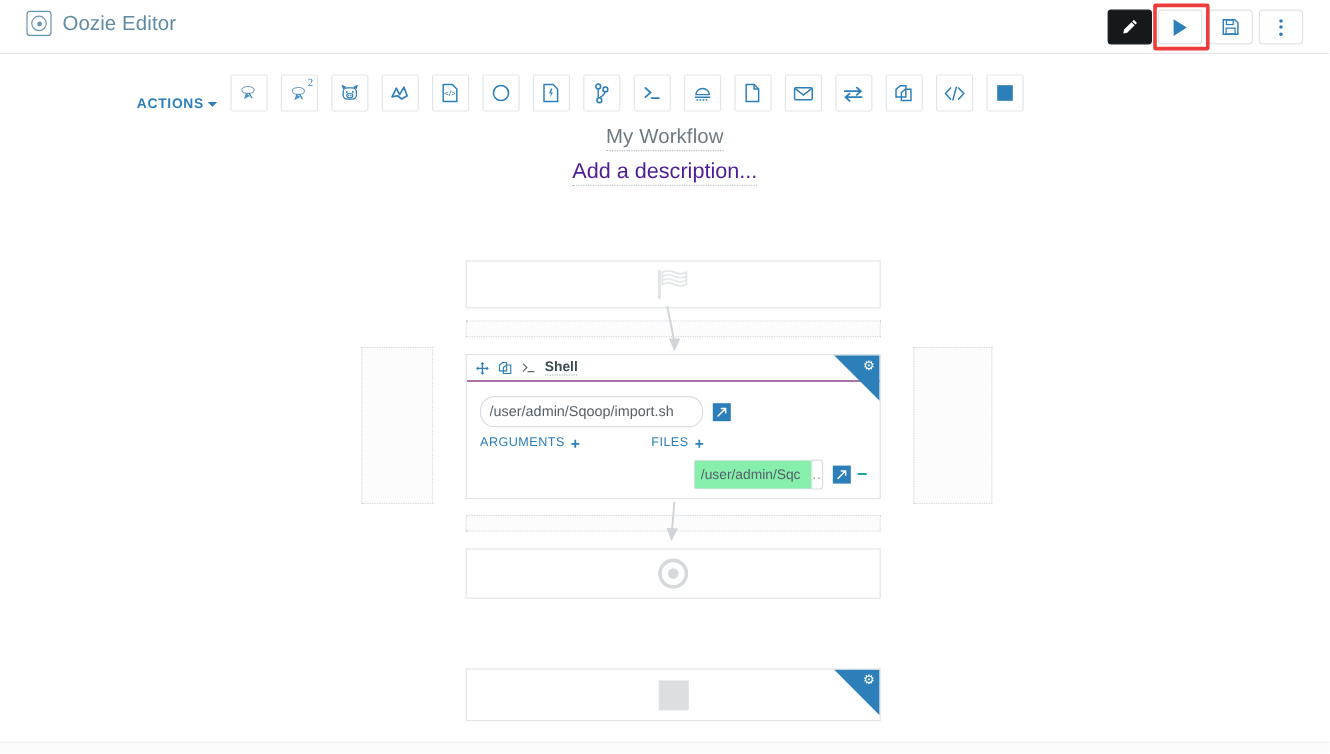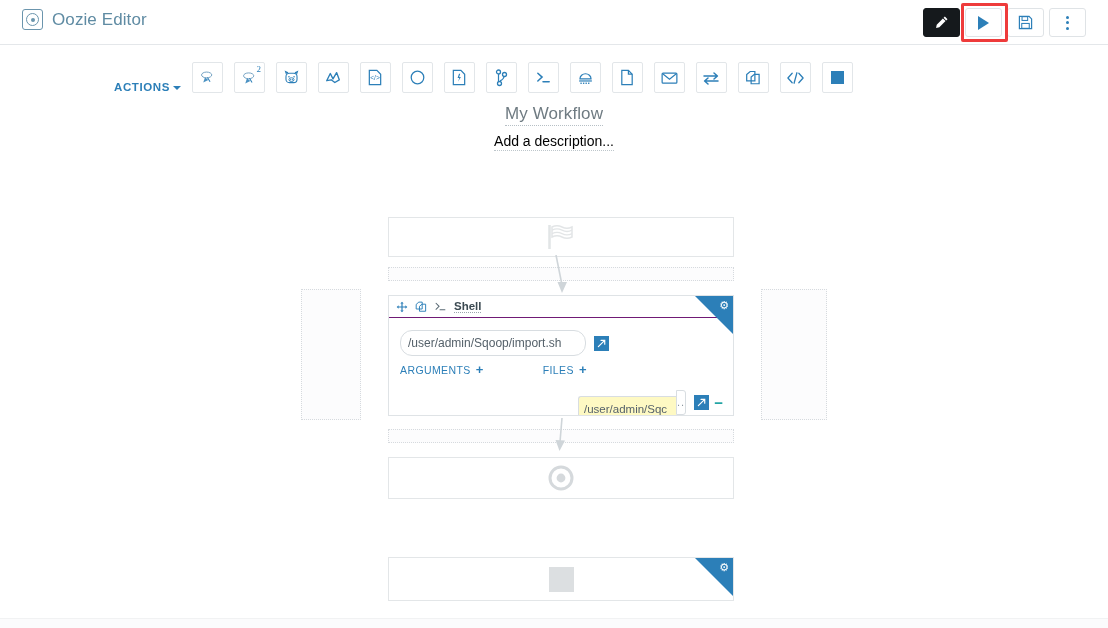--- a/index.html
+++ b/index.html
@@ -149,22 +149,22 @@
     letter-spacing: .1px;
   }
   .wf-desc-wrap {
     position: absolute;
     left: 0; top: 132px;
     width: 100%;
     text-align: center;
   }
   .wf-desc {
     display: inline-block;
-    font-size: 14px;
-    color: #000000;
+    font-size: 18px;
+    color: #4c1d95;
     border-bottom: 1px dotted #bdc6cb;
     padding-bottom: 1px;
     cursor: text;
   }
 
   
   .canvas { position: absolute; left: 0; top: 160px; width: 100%; height: 468px; }
 
   .node {
     position: absolute;
@@ -243,21 +243,21 @@
   }
   .sq-btn svg { display: block; }
   .labels-row {
     display: flex; align-items: center;
     margin-top: 7px;
   }
   .lbl {
     font-size: 10.5px;
     color: #2c7fb8;
     letter-spacing: .4px;
-    display: flex; align-items: center;
+    display: flex; 
     cursor: pointer;
     white-space: nowrap;
   }
   .plus {
     margin-left: 5px;
     font-size: 13px;
     font-weight: bold;
     line-height: 1;
     color: #2c7fb8;
   }
@@ -268,23 +268,22 @@
     margin-left: 178px;
   }
   .file-input {
     width: 98px; height: 25px;
     border: 1px solid #d8dde1;
     border-right: none;
     border-radius: 3px 0 0 3px;
     font-size: 11.5px;
     color: #55616a;
     padding: 0 5px;
-    background: #fef9c3;
+    background: #86efac;
     font-family: "Liberation Sans", sans-serif;
-    margin-top: 13px;
   }
   .file-browse {
     width: 26px; height: 25px;
     border: 1px solid #d8dde1;
     border-radius: 0 3px 3px 0;
     background: #fff;
     font-size: 11px;
     color: #8c979e;
     display: flex; align-items: center; justify-content: center;
     cursor: pointer;

